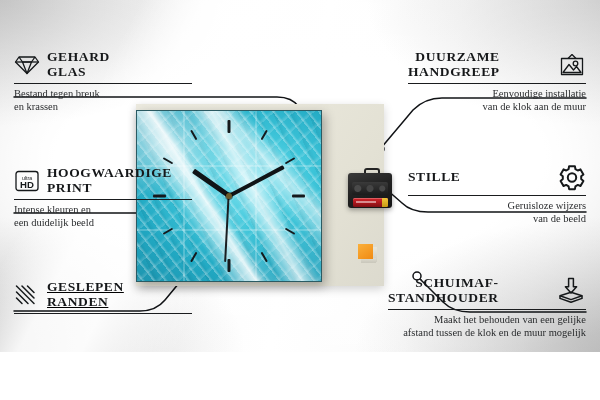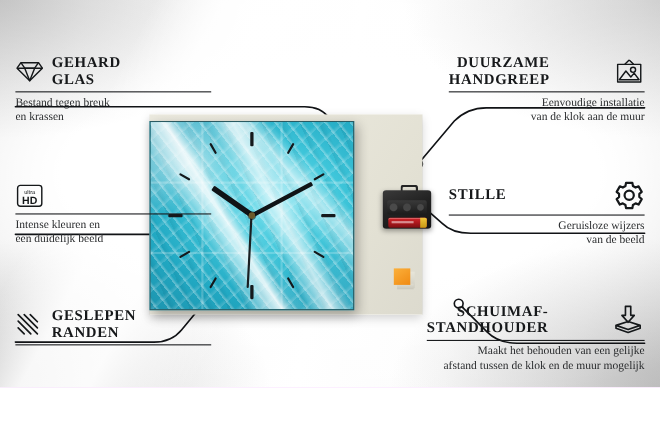--- a/index.html
+++ b/index.html
@@ -1,21 +1,21 @@
 <!DOCTYPE html>
 <html><head>
 <meta charset="utf-8">
 <style>
   html,body{margin:0;padding:0;}
   body{
     width:600px;height:400px;overflow:hidden;
     font-family:"Liberation Serif", serif;
     background:#ffffff;
   }
-  #stage{position:relative;width:600px;height:352px;overflow:hidden;background:#f0abfc;}
+  #stage{position:relative;width:600px;height:352px;overflow:hidden;background:#d946ef;}
 
   
   .bg-base{position:absolute;inset:0;background:#f2f2f2;}
   .bg-sheen{position:absolute;inset:0;
     background:
       radial-gradient(120% 85% at 50% 45%, #ffffff 0%, #ffffff 34%, rgba(255,255,255,0) 72%),
       linear-gradient(100deg,#d9d9d9 0%,#ececec 12%,#fbfbfb 30%,#ffffff 50%,#fbfbfb 70%,#ebebeb 88%,#d7d7d7 100%);
   }
   .bg-corner{position:absolute;inset:0;
     background:
@@ -228,28 +228,30 @@
   </div>
 
   <div class="feat left" style="left:14px;top:166px;width:178px;">
     <div class="hdr">
       <svg class="ico" width="26" height="24" viewBox="0 0 26 24">
         <rect x="2" y="2.5" width="22" height="19" rx="2.5" fill="none" stroke="#15181a" stroke-width="1.3"></rect>
         <text x="13" y="10.5" font-family="Liberation Sans, sans-serif" font-size="5.2" text-anchor="middle" fill="#15181a">ultra</text>
         <text x="13" y="19" font-family="Liberation Sans, sans-serif" font-size="9.6" font-weight="bold" text-anchor="middle" fill="#15181a">HD</text>
       </svg>
       <div>
+        <div class="ttl">HOOGWAARDIGE</div>
+        <div class="ttl">PRINT</div>
       </div>
     </div>
     <div class="rule"></div>
     <div class="sub">Intense kleuren en</div>
     <div class="sub">een duidelijk beeld</div>
   </div>
 
-  <div class="feat left" style="left:14px;top:280px;width:178px;">
+  <div class="feat left" style="left:14px;top:280px;width:178px;text-decoration:underline;">
     <div class="hdr">
       <svg class="ico" width="26" height="23" viewBox="0 0 26 23">
         <g stroke="#15181a" stroke-width="1.5" stroke-linecap="round">
           <path d="M2.5,3 L20,20.5"></path>
           <path d="M8,3 L20,15"></path>
           <path d="M13.5,3 L20,9.5"></path>
           <path d="M2.5,9 L14,20.5"></path>
           <path d="M2.5,15 L8,20.5"></path>
         </g>
       </svg>

